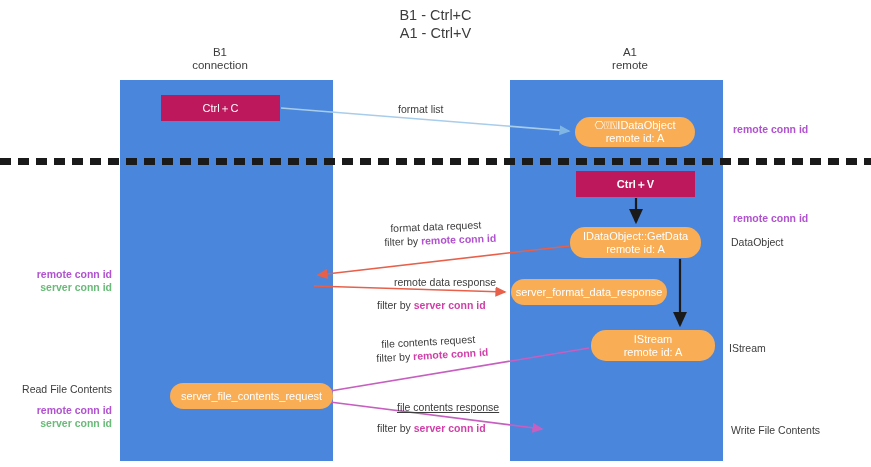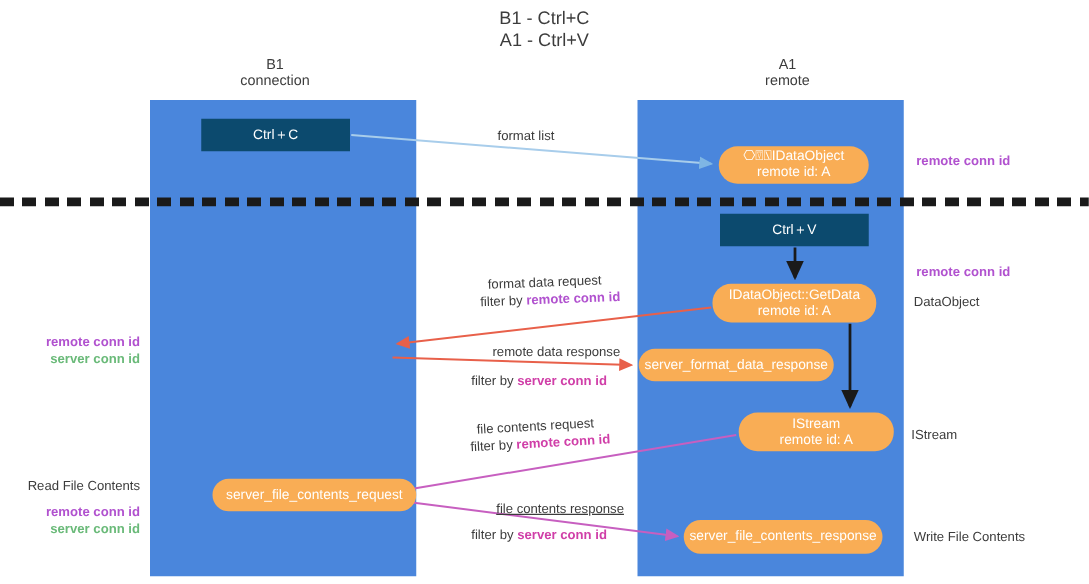--- a/index.html
+++ b/index.html
@@ -38,25 +38,25 @@
     background-image:repeating-linear-gradient(to right,#1a1a1a 0px,#1a1a1a 11px,rgba(0,0,0,0) 11px,rgba(0,0,0,0) 18px);
   }
 
   
   .node{
     position:absolute;box-sizing:border-box;
     display:flex;align-items:center;justify-content:center;
     text-align:center;color:#ffffff;font-size:11px;line-height:13px;
     white-space:pre-line;
   }
-  .node.green{background:#0c4a6e;}
+  .node.green{background:#be185d;}
   .node.orange{background:#f9ad55;border-radius:15px;}
 
   #n-ctrlc{left:161px;top:95px;width:119px;height:26px;}
-  #n-ctrlv{left:576px;top:171px;width:119px;height:26px;}
+  #n-ctrlv{left:576px;top:171px;width:119px;height:26px;font-weight:bold;}
   #n-idataobject{left:575px;top:117px;width:120px;height:30px;}
   #n-getdata{left:570px;top:227px;width:131px;height:31px;}
   #n-fmtresp{left:511px;top:279px;width:156px;height:26px;}
   #n-istream{left:591px;top:330px;width:124px;height:31px;}
   #n-filerespo{left:547px;top:416px;width:159px;height:27px;}
   #n-fmtreq{left:150px;top:267px;width:163px;height:26px;}
   #n-filereq{left:150px;top:383px;width:163px;height:26px;margin-left:20px;}
 
   
   .side{
@@ -150,21 +150,20 @@
   <div class="node green" id="n-ctrlc">Ctrl＋C</div>
   <div class="node green" id="n-ctrlv">Ctrl＋V</div>
 
   <div class="node orange" id="n-idataobject">⎔⍔⍂IDataObject
 remote id: A</div>
   <div class="node orange" id="n-getdata">IDataObject::GetData
 remote id: A</div>
   <div class="node orange" id="n-fmtresp">server_format_data_response</div>
   <div class="node orange" id="n-istream">IStream
 remote id: A</div>
-  <div class="node orange" id="n-filerespo">server_file_contents_response</div>
   <div class="node orange" id="n-filereq">server_file_contents_request</div>
 
   <div class="clab" id="c-formatlist">format list</div>
 
   <div class="clab" id="c-fdr1">format data request</div>
   <div class="clab" id="c-fdr2"><span>filter by </span><span class="em-pur">remote conn id</span></div>
 
   <div class="clab" id="c-fdresp1">remote data response</div>
   <div class="clab" id="c-fdresp2"><span>filter by </span><span class="em-mag">server conn id</span></div>
 

